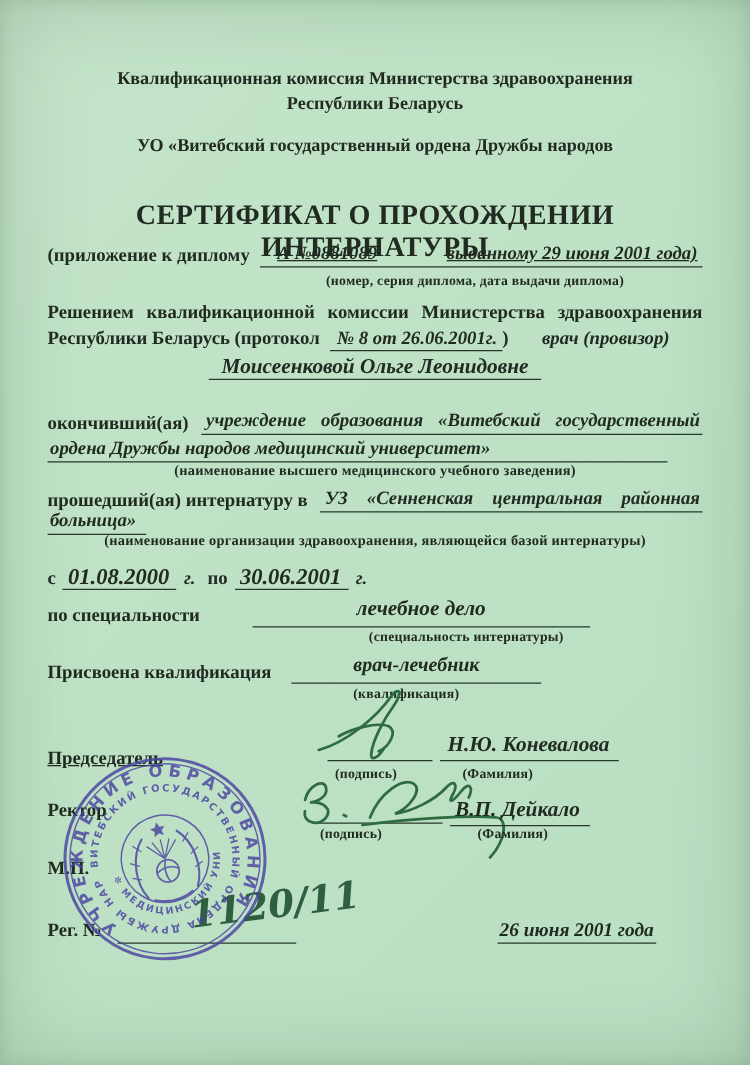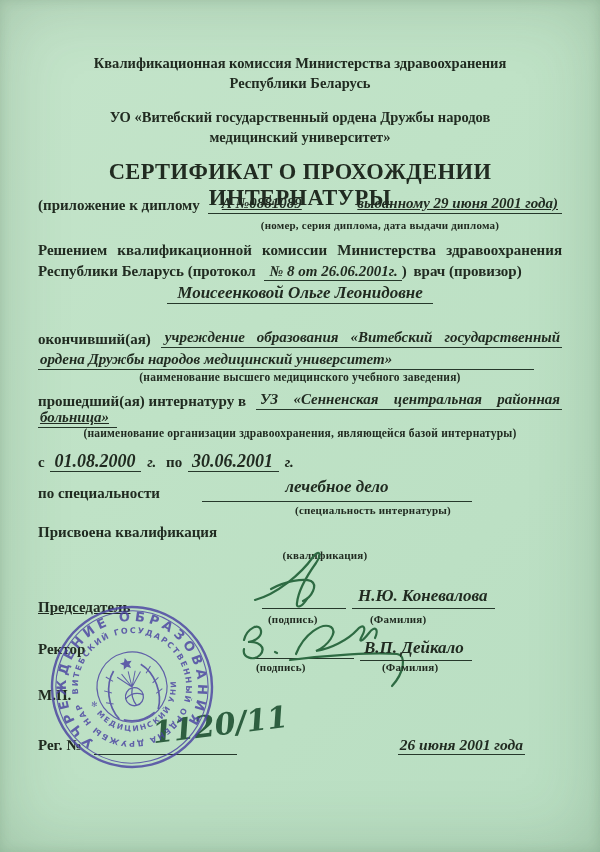--- a/index.html
+++ b/index.html
@@ -38,40 +38,39 @@
 
 <div class="paper">
 
   <div class="abs ctr" style="top:54px;left:38px;width:524px;font-size:14.5px;line-height:19.5px;">
     <div>Квалификационная комиссия Министерства здравоохранения</div>
     <div>Республики Беларусь</div>
   </div>
 
   <div class="abs ctr" style="top:108px;left:38px;width:524px;font-size:14.5px;line-height:19.5px;">
     <div>УО «Витебский государственный ордена Дружбы народов</div>
-    <div>медицинский университет»</div>
   </div>
 
   <div class="abs ctr" style="top:159px;left:20px;width:560px;font-size:22.5px;letter-spacing:.4px;">СЕРТИФИКАТ О ПРОХОЖДЕНИИ ИНТЕРНАТУРЫ</div>
 
   <div class="abs row body15" style="top:195px;left:38px;width:524px;">
     <span>(приложение к диплому</span>
     <span class="blank ul" style="flex:1;margin-left:8px;padding:0 4px 1px 14px;">
       <span class="val">А №0881089</span>
       <span class="val">выданному  29 июня 2001 года)</span>
     </span>
   </div>
   <div class="abs ctr cap" style="top:219px;left:230px;width:300px;">(номер, серия диплома, дата выдачи диплома)</div>
 
   <div class="abs body15" style="top:240px;left:38px;width:524px;line-height:20.5px;">
     <span class="jst" style="display:block;">Решением квалификационной комиссии Министерства здравоохранения</span>
     <span style="display:block;">
       <span>Республики Беларусь (протокол</span>
       <span class="val ul" style="padding:0 4px 1px 6px;margin-left:4px;">№ 8 от  26.06.2001г.</span><span>)</span>
-      <span style="margin-left:3px;">врач (провизор)</span>
+      <span style="margin-left:23px;font-style:italic;">врач (провизор)</span>
     </span>
   </div>
 
   <div class="abs ctr" style="top:283px;left:38px;width:524px;">
     <span class="val ul" style="font-size:17px;padding:0 10px 1px 10px;">Моисеенковой Ольге Леонидовне</span>
   </div>
 
   <div class="abs row body15" style="top:329px;left:38px;width:524px;justify-content:center;">
     <span>окончивший(ая)</span>
     <span class="ul val jst" style="flex:1;margin-left:10px;padding:0 2px 1px 4px;display:block;">учреждение образования «Витебский государственный</span>
@@ -79,21 +78,21 @@
   <div class="abs" style="top:351px;left:38px;width:496px;">
     <span class="ul val body15" style="display:block;padding:0 0 1px 2px;">ордена Дружбы народов медицинский университет»</span>
   </div>
   <div class="abs ctr cap" style="top:371px;left:38px;width:524px;font-size:11.5px;">(наименование высшего медицинского учебного заведения)</div>
 
   <div class="abs row body15" style="top:391px;left:38px;width:524px;">
     <span>прошедший(ая)  интернатуру  в</span>
     <span class="ul val jst" style="flex:1;margin-left:10px;padding:0 2px 1px 4px;display:block;">УЗ «Сенненская центральная районная</span>
   </div>
   <div class="abs" style="top:408px;left:38px;">
-    <span class="ul val body15" style="display:inline-block;padding:0 8px 1px 2px;text-decoration:underline;">больница»</span>
+    <span class="ul val body15" style="display:inline-block;padding:0 8px 1px 2px;">больница»</span>
   </div>
   <div class="abs ctr cap" style="top:427px;left:38px;width:524px;font-size:11.5px;">(наименование организации здравоохранения, являющейся базой интернатуры)</div>
 
   <div class="abs body15" style="top:451px;left:38px;">
     <span>с</span>
     <span class="val ul" style="font-size:18px;padding:0 6px 0 4px;margin:0 2px;">01.08.2000</span>
     <span class="val">г.</span>
     <span style="margin-left:6px;">по</span>
     <span class="val ul" style="font-size:18px;padding:0 6px 0 4px;margin:0 2px;">30.06.2001</span>
     <span class="val">г.</span>
@@ -102,20 +101,23 @@
   <div class="abs row body15" style="top:477px;left:38px;">
     <span>по специальности</span>
     <span class="ul ctr" style="width:270px;margin-left:42px;height:24px;">
       <span class="val" style="font-size:17px;">лечебное дело</span>
     </span>
   </div>
   <div class="abs ctr cap" style="top:504px;left:238px;width:270px;text-align:center;">(специальность интернатуры)</div>
 
   <div class="abs row body15" style="top:524px;left:38px;">
     <span>Присвоена квалификация</span>
+    <span class="ul ctr" style="width:200px;margin-left:16px;height:22px;">
+      <span class="val" style="font-size:16px;">врач-лечебник</span>
+    </span>
   </div>
   <div class="abs ctr cap" style="top:549px;left:225px;width:200px;">(квалификация)</div>
 
   <div class="abs body15" style="top:596px;left:38px;line-height:23px;text-decoration:underline;">
     <div>Председатель</div>
   </div>
   <div class="abs sig-line" style="top:575px;left:262px;width:84px;height:33px;"></div>
   <svg class="abs" style="top:548px;left:243px;" width="118" height="64" viewBox="0 0 118 64">
     <g fill="none" stroke="#2e6b43" stroke-width="2.2" stroke-linecap="round">
       <path d="M 12 52 C 34 46, 58 26, 70 9 C 75 2, 80 4, 73 15 C 63 29, 55 45, 54 55 C 53 61, 59 59, 64 51"></path>

